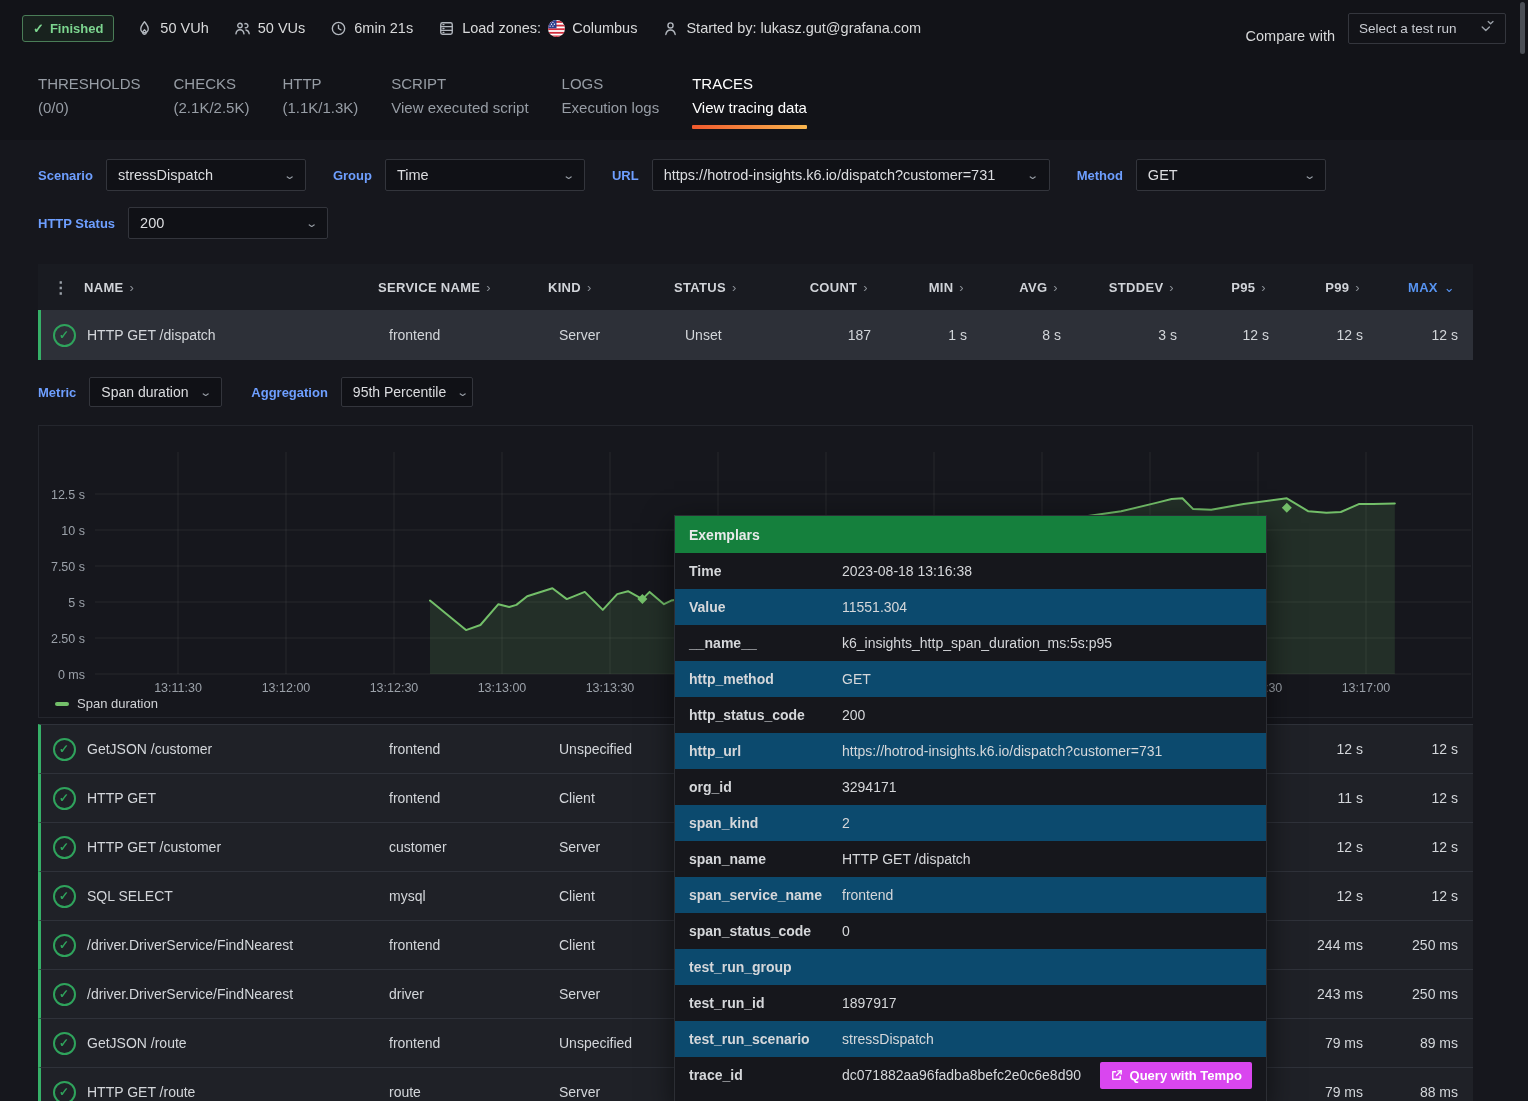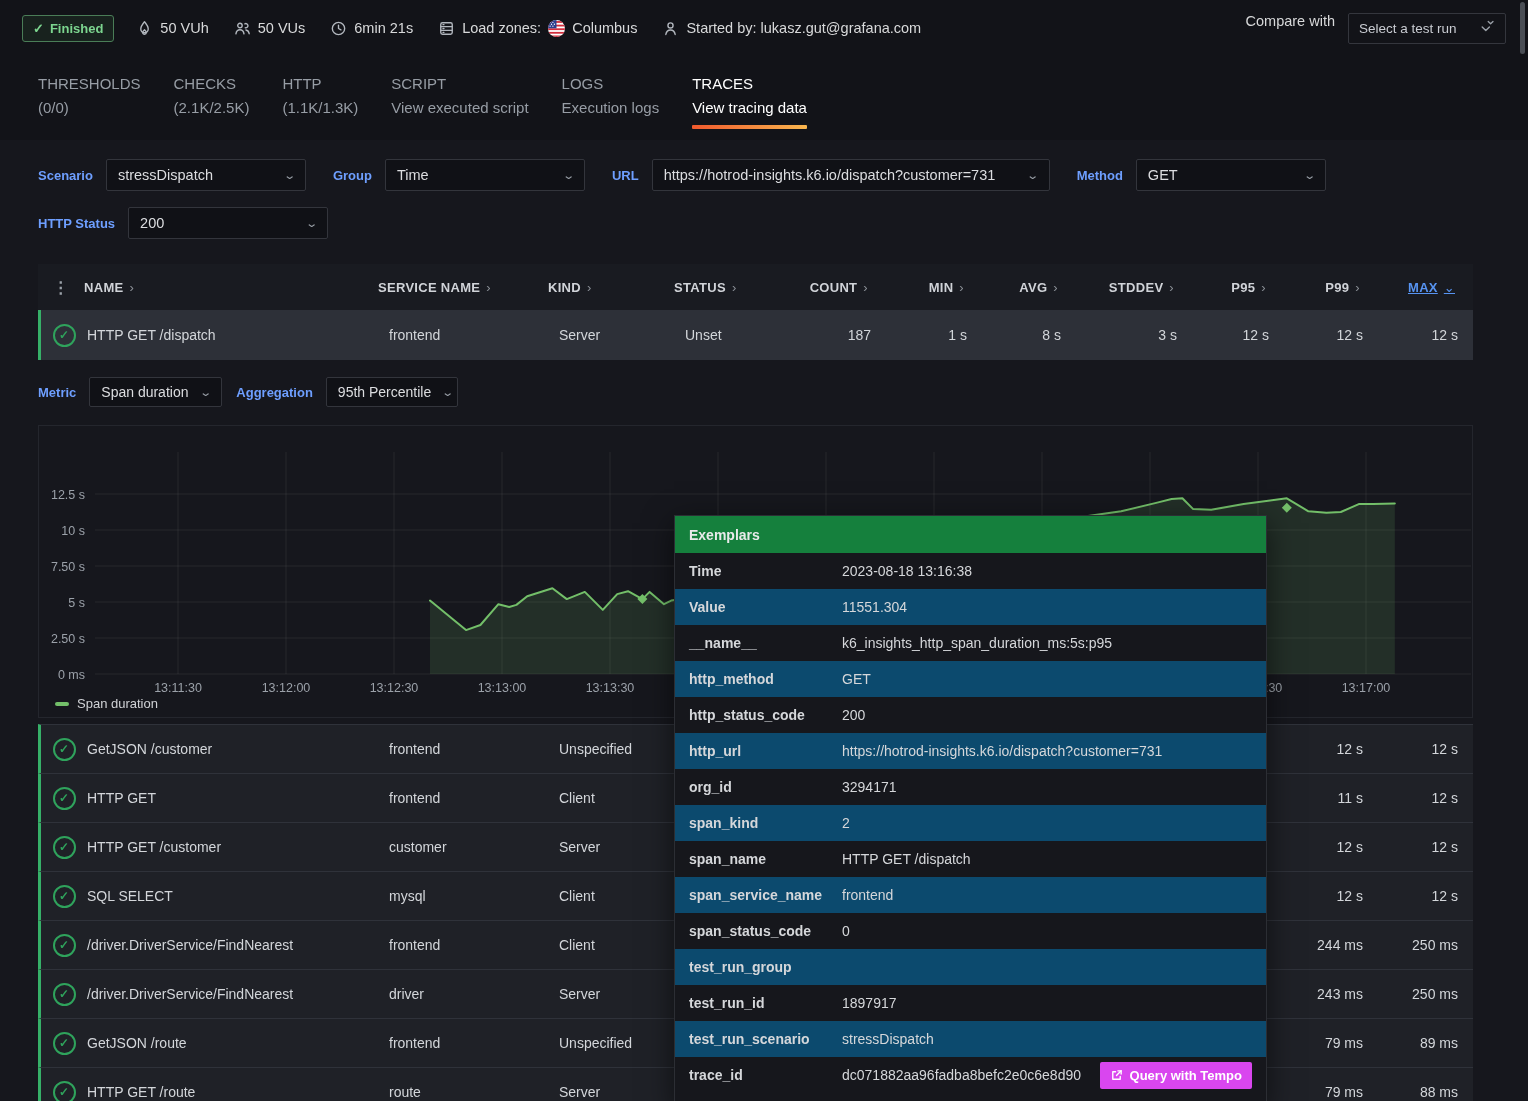--- a/index.html
+++ b/index.html
@@ -13,21 +13,21 @@
   #app { position:absolute; inset:0; width:1528px; height:1101px; }
 
   
   .topbar { position:absolute; top:0; left:0; right:0; height:56px; display:flex; align-items:center; padding:0 22px; }
   .badge { display:inline-flex; align-items:center; gap:6px; height:27px; padding:0 10px;
     border:1px solid #4a7d57; border-radius:3px; background:rgba(38,77,48,.28);
     color:#7cd58f; font-size:13px; font-weight:600; }
   .stats { display:flex; align-items:center; gap:25px; margin-left:22px; font-size:14.5px; color:#d8d9da; }
   .stat { display:flex; align-items:center; gap:7px; white-space:nowrap; }
   .stat svg { display:block; }
-  .topbar-right { margin-left:auto; display:flex; align-items:flex-start; gap:13px; }
+  .topbar-right { margin-left:auto; display:flex; align-items:flex-end; gap:13px; }
   .compare-label { font-size:14.5px; color:#d8d9da; }
   .select { width:158px; height:31px; border:1px solid #34363d; border-radius:2px; background:#121318;
     display:flex; align-items:center; justify-content:space-between; padding:0 10px;
     font-size:13.5px; color:#c9ccd2; cursor:pointer; }
 
   
   .tabs { position:absolute; top:75px; left:38px; display:flex; gap:33px; }
   .tab { display:flex; flex-direction:column; gap:7px; font-size:15px; color:#979da5;
     padding-bottom:13px; position:relative; cursor:pointer; white-space:nowrap; }
   .tab.active { color:#ffffff; }
@@ -51,21 +51,21 @@
   
   .grid-cols { display:grid;
     grid-template-columns:46px 294px 170px 126px 120px 86px 96px 94px 116px 92px 94px 83px;
     align-items:center; }
   .thead { position:absolute; left:38px; top:124px; width:1435px; height:46px; background:#191b21;
     padding-right:18px; font-size:13px; font-weight:700; color:#d0d3d8; letter-spacing:.3px; }
   .thead .hcell { cursor:pointer; white-space:nowrap; }
   .thead .hcell .schev { color:#8b9097; font-weight:400; margin-left:6px; font-size:13px; }
   .thead .hcell.num { text-align:right; padding-right:12px; }
   .thead .hcell.last { padding-right:0; }
-  .thead .hcell.sorted { color:#5794f2;text-decoration:underline; }
+  .thead .hcell.sorted { color:#5794f2; }
   .thead .hcell.sorted .schev { color:#5794f2; }
   .kebab { color:#9aa0a8; font-size:16px; text-align:center; cursor:pointer; }
 
   .trow { width:1435px; height:50px; background:#1f2127; border-left:3px solid #36b068;
     padding-right:18px; font-size:14px; color:#d3d6da; cursor:pointer; }
   .trow.selected { position:absolute; left:38px; top:170px; background:#2d3038; }
   .trow .cell { white-space:nowrap; overflow:hidden; }
   .trow .cell.pad { padding-left:8px; }
   .trow .num { text-align:right; padding-right:12px; }
   .trow .num.last { padding-right:0; }
@@ -304,21 +304,21 @@
           <div class="num">1 s</div>
           <div class="num">8 s</div>
           <div class="num">3 s</div>
           <div class="num">12 s</div>
           <div class="num">12 s</div>
           <div class="num last">12 s</div>
         </div>
       </div>
 
     <div class="metric-bar">
-      <div class="filter" style="margin-right:14px;">
+      <div class="filter" style="margin-right:29px;">
         <span class="filter-label">Metric</span>
         <div class="dropdown" style="width:133px;">
           <span>Span duration</span>
           <span class="chev">⌄</span>
         </div>
       </div>
       <div class="filter">
         <span class="filter-label">Aggregation</span>
         <div class="dropdown" style="width:132px;">
           <span>95th Percentile</span>

